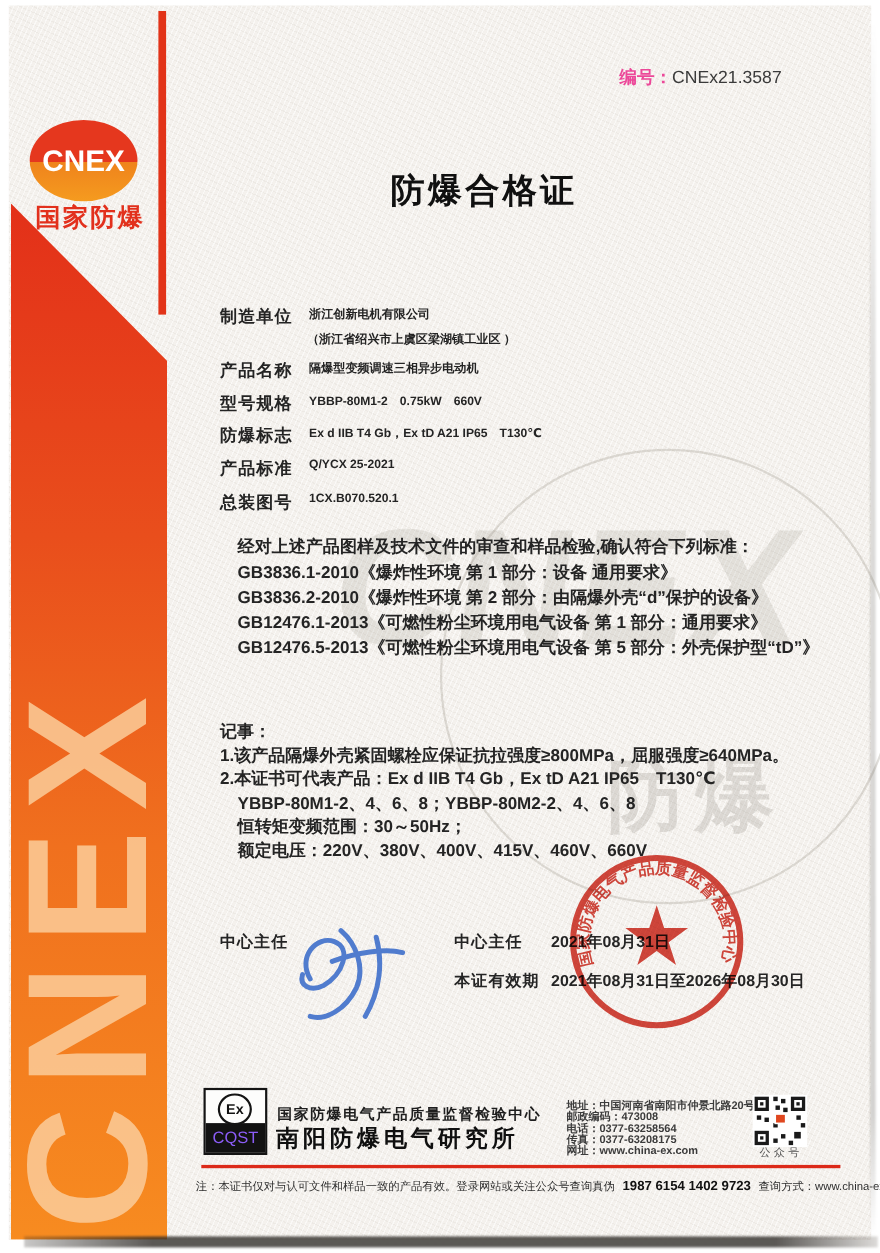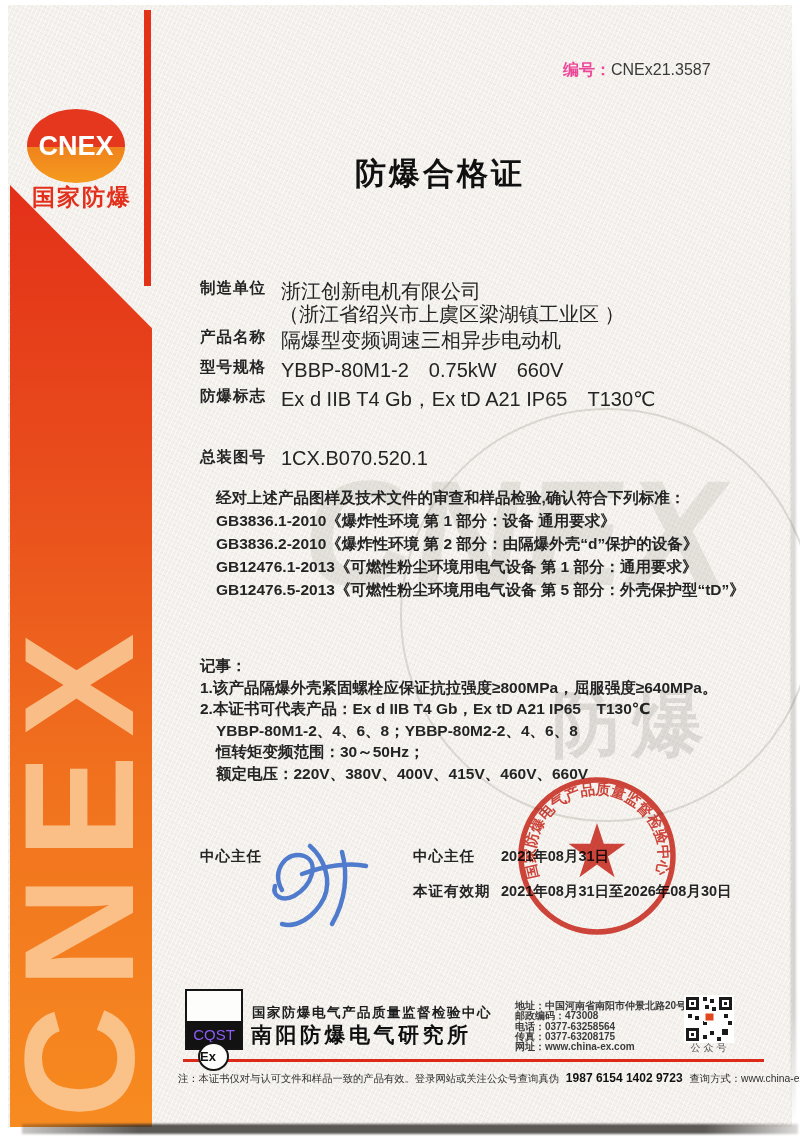--- a/index.html
+++ b/index.html
@@ -40,40 +40,40 @@
 
   
   .cert-no{position:absolute;left:563px;top:60px;font-size:16px;color:#3a3a3a;}
   .cert-no b{font-weight:bold;color:#ec4899;}
   .title{position:absolute;left:310px;top:153px;width:260px;text-align:center;
         font-size:31px;font-weight:bold;letter-spacing:3px;color:#101010;}
 
   
   .frow{position:absolute;left:0;width:666px;height:20px;}
   .flabel{position:absolute;left:200px;font-size:15.5px;font-weight:bold;color:#242424;letter-spacing:1px;}
-  .fvalue{position:absolute;left:281px;font-size:20px;font-weight:normal;color:#242424;}
+  .fvalue{position:absolute;left:281px;font-size:11px;font-weight:bold;color:#242424;}
 
   .std{position:absolute;left:200px;top:486px;width:560px;font-size:15.5px;font-weight:bold;color:#242424;margin-left:16px;}
   .std div{line-height:23px;}
   .notes{position:absolute;left:200px;top:655px;width:560px;font-size:15.5px;font-weight:bold;color:#242424;}
   .notes div{line-height:21.5px;}
   .notes .indent{padding-left:16px;}
 
   
   .aplabel{position:absolute;font-size:14.5px;font-weight:bold;color:#242424;letter-spacing:1px;}
   .apvalue{position:absolute;font-size:14.5px;font-weight:bold;color:#242424;}
   .signature{position:absolute;left:252px;top:830px;}
   .stamp{position:absolute;left:512px;top:771px;mix-blend-mode:multiply;opacity:.85;}
 
   
   .cqst-box{position:absolute;left:185px;top:989px;width:54px;height:57px;border:2px solid #141414;background:#fdfdfc;}
   .cqst-bottom{position:absolute;left:0;bottom:0;width:100%;height:27px;background:#121212;color:#8b5cf6;
         font-weight:normal;font-size:15px;line-height:27px;text-align:center;}
   .ex-circle{position:absolute;left:11px;top:3px;width:27px;height:25px;border:2px solid #141414;border-radius:50%;
-        background:#fdfdfc;text-align:left;font-size:13px;font-weight:bold;line-height:25px;z-index:2;color:#111;margin-top:48px;}
+        background:#fdfdfc;text-align:center;font-size:13px;font-weight:bold;line-height:25px;z-index:2;color:#111;}
   .center-name{position:absolute;left:252px;top:1004px;font-size:13.5px;font-weight:bold;letter-spacing:1.5px;color:#1e1e1e;}
   .institute{position:absolute;left:251px;top:1021px;font-size:21px;font-weight:bold;letter-spacing:3.5px;color:#101010;}
   .contact{position:absolute;left:515px;top:1001px;font-size:10px;line-height:10.3px;color:#3c3c3c;font-weight:bold;}
   .qr{position:absolute;left:684px;top:995px;}
   .qr-caption{position:absolute;left:685px;top:1041px;width:50px;text-align:center;font-size:10px;letter-spacing:3px;color:#555;}
   .red-hline{position:absolute;left:183px;top:1059px;width:581px;height:3px;background:#dc2a19;}
   .note{position:absolute;left:178px;top:1071px;width:610px;font-size:10.3px;color:#2e2e2e;white-space:nowrap;}
   .note .code{font-size:12px;font-weight:bold;color:#111;padding:0 4px;}
 </style>
 </head>
@@ -111,20 +111,24 @@
     <span class="flabel">产品名称</span>
     <span class="fvalue">隔爆型变频调速三相异步电动机</span>
   </div>
   <div class="frow" style="top:357px">
     <span class="flabel">型号规格</span>
     <span class="fvalue">YBBP-80M1-2　0.75kW　660V</span>
   </div>
   <div class="frow" style="top:386px">
     <span class="flabel">防爆标志</span>
     <span class="fvalue">Ex d IIB T4 Gb，Ex tD A21 IP65　T130℃</span>
+  </div>
+  <div class="frow" style="top:416px">
+    <span class="flabel">产品标准</span>
+    <span class="fvalue">Q/YCX 25-2021</span>
   </div>
   <div class="frow" style="top:447px">
     <span class="flabel">总装图号</span>
     <span class="fvalue">1CX.B070.520.1</span>
   </div>
 
   <div class="std">
     <div>经对上述产品图样及技术文件的审查和样品检验,确认符合下列标准：</div>
     <div>GB3836.1-2010《爆炸性环境 第 1 部分：设备 通用要求》</div>
     <div>GB3836.2-2010《爆炸性环境 第 2 部分：由隔爆外壳“d”保护的设备》</div>

